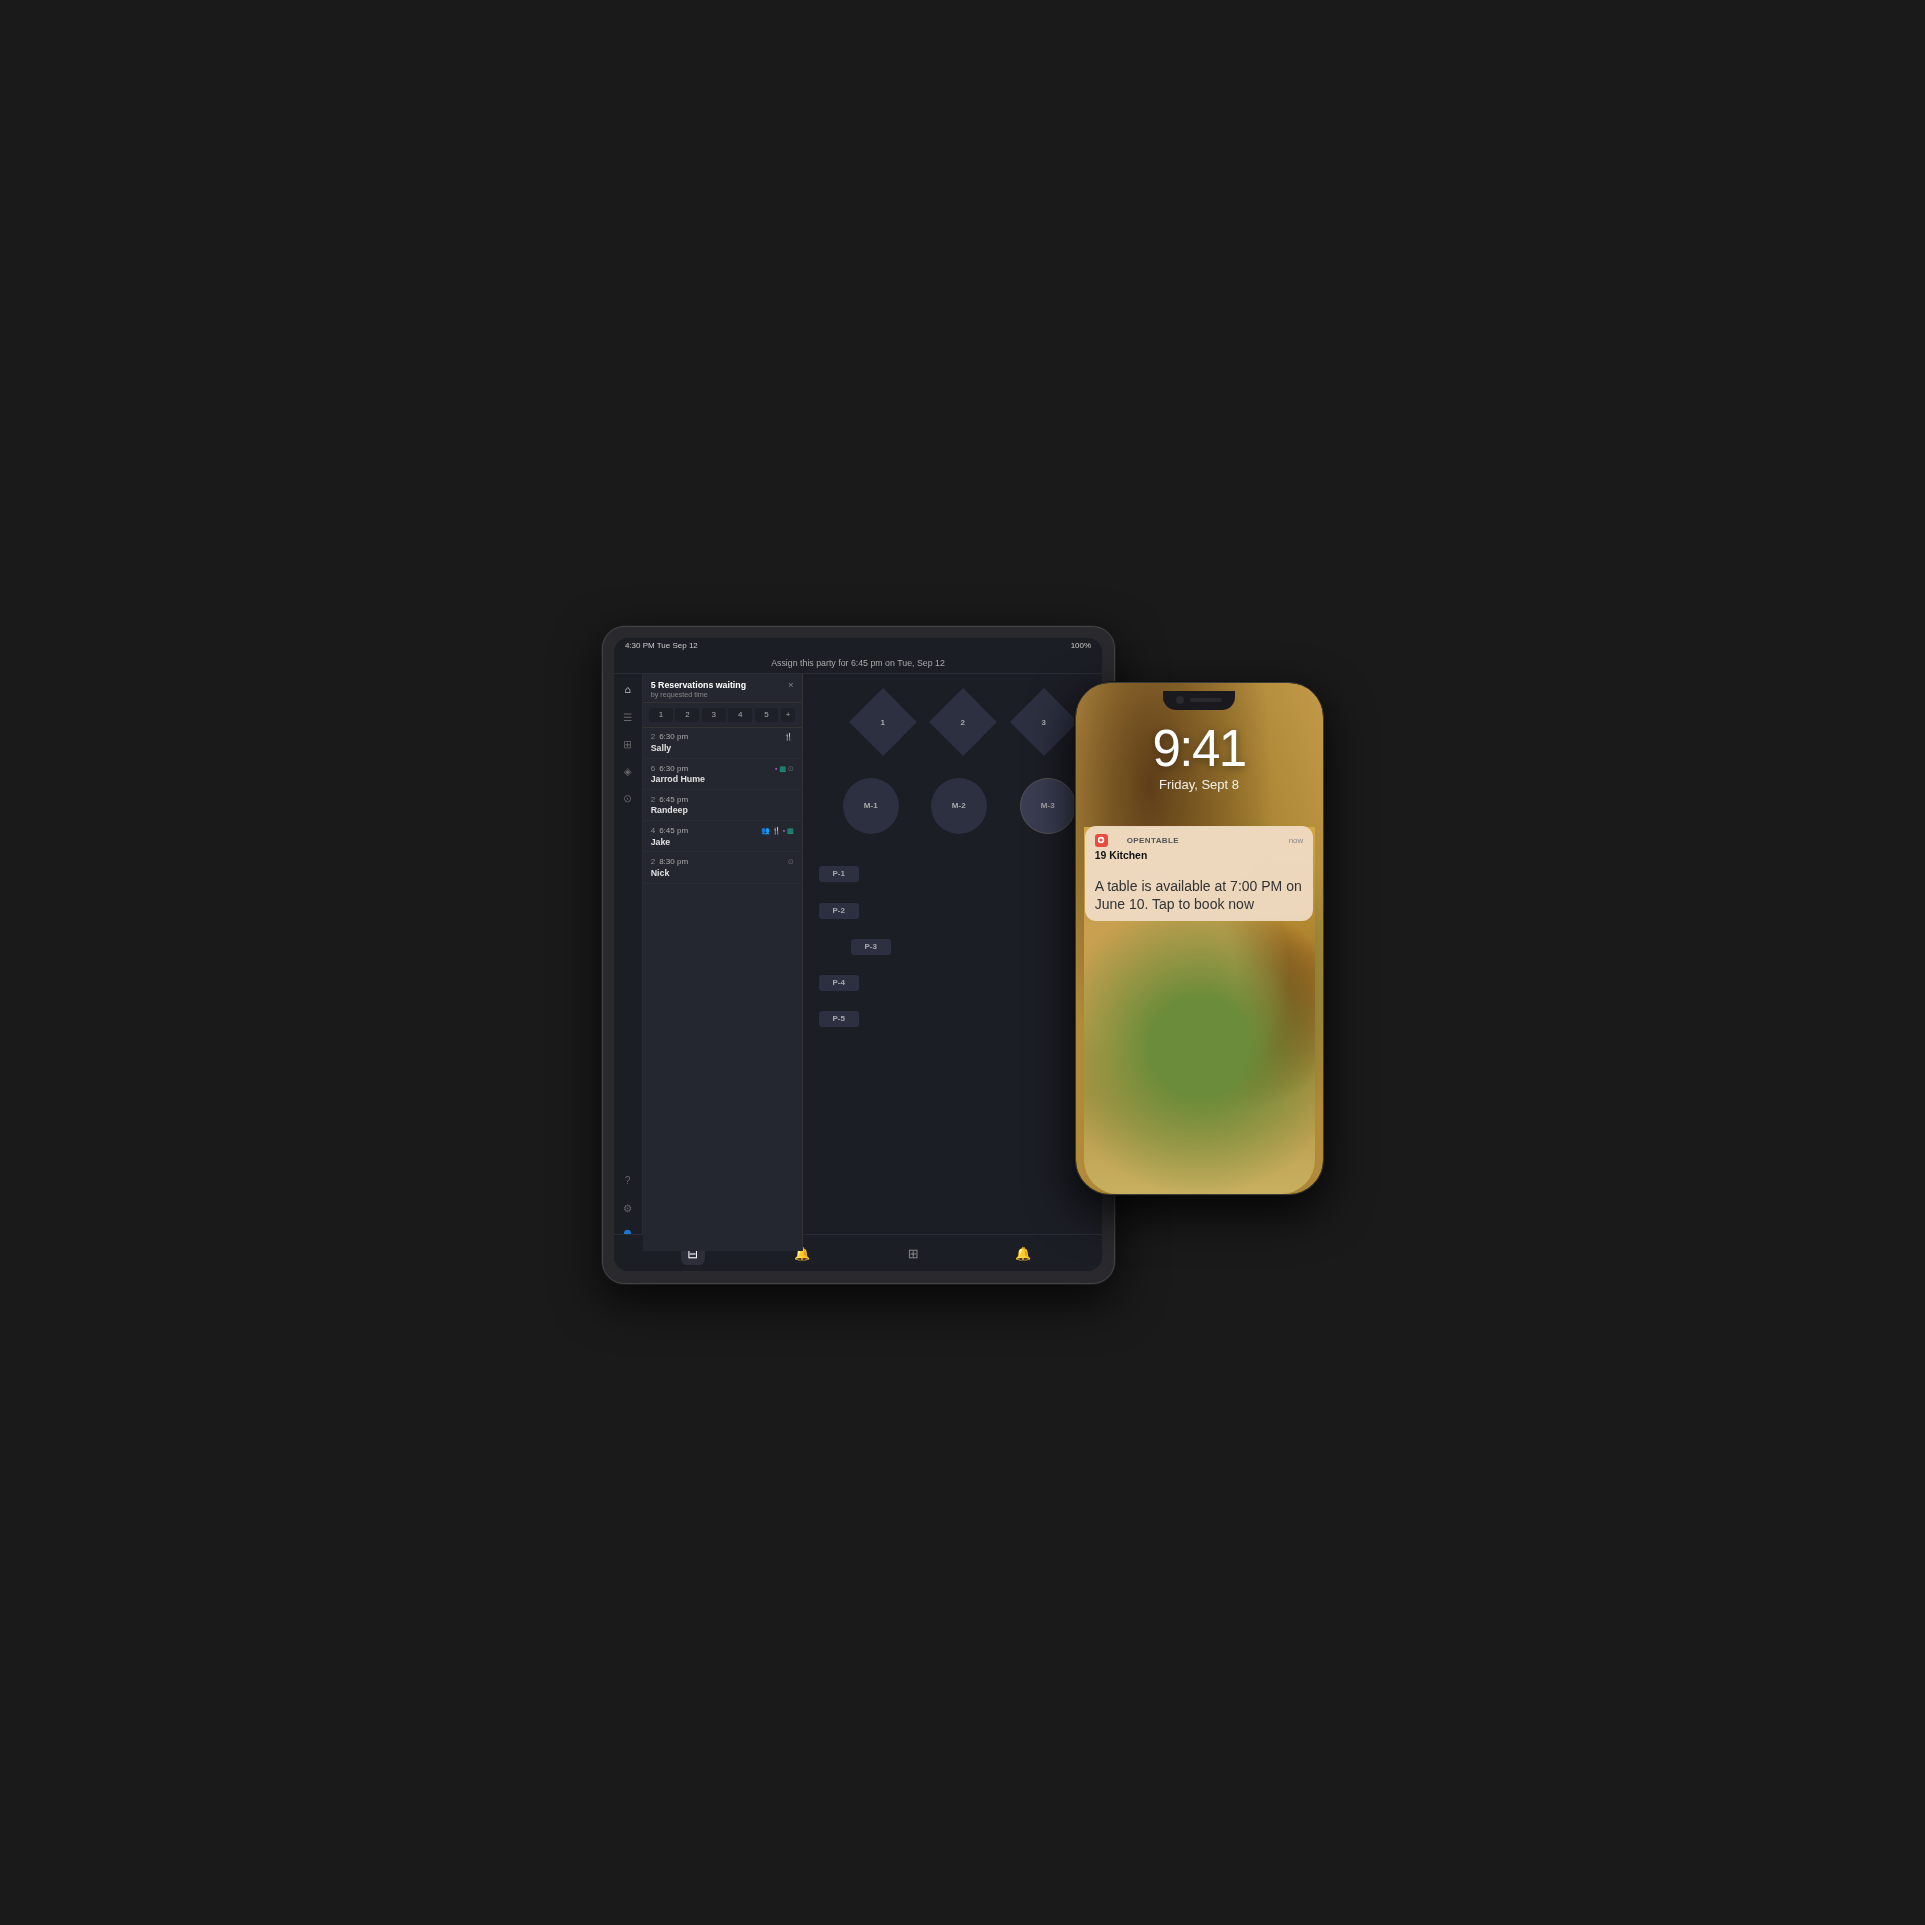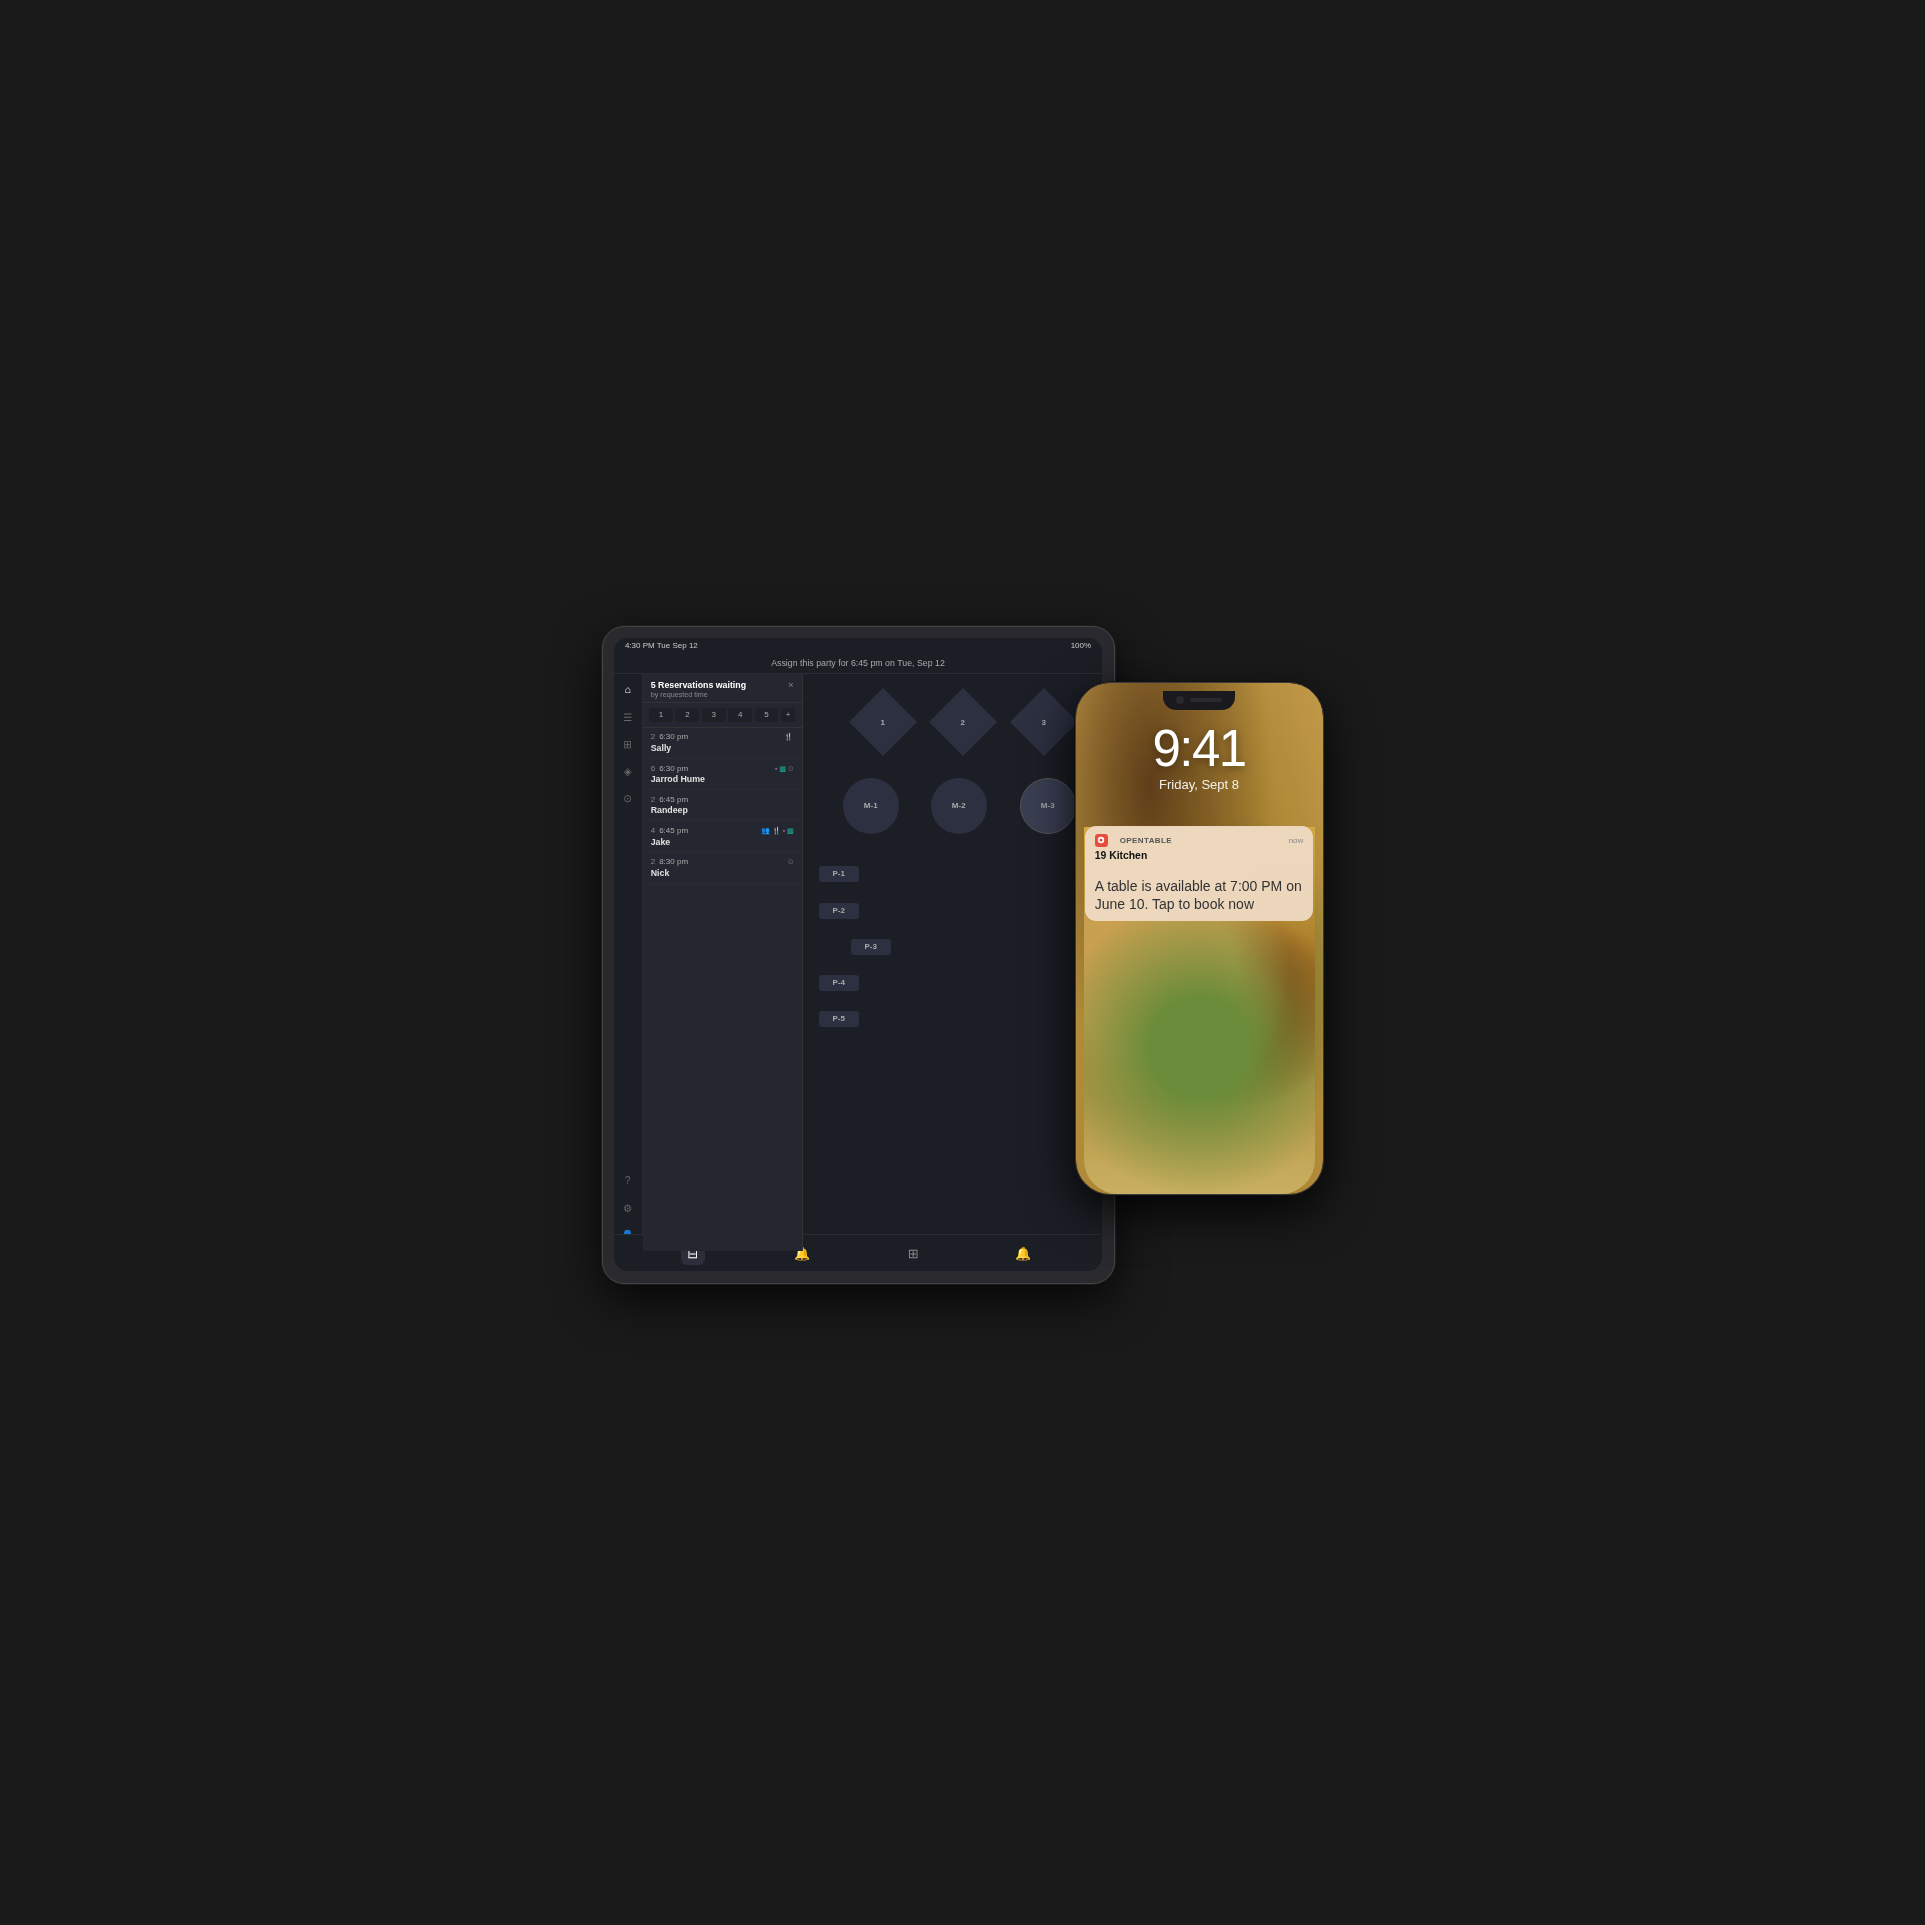--- a/index.html
+++ b/index.html
@@ -442,21 +442,21 @@
     .notif-header {
       display: flex;
       justify-content: space-between;
       align-items: center;
       margin-bottom: 3.2px;
     }
 
     .notif-app {
       display: flex;
       align-items: center;
-      gap: 12px;
+      gap: 19px;
       font-size: 8px;
       color: #555;
       font-weight: 600;
       letter-spacing: 0.4px;
       text-transform: uppercase;
     }
 
     .notif-app-icon {
       width: 13px;
       height: 13px;

